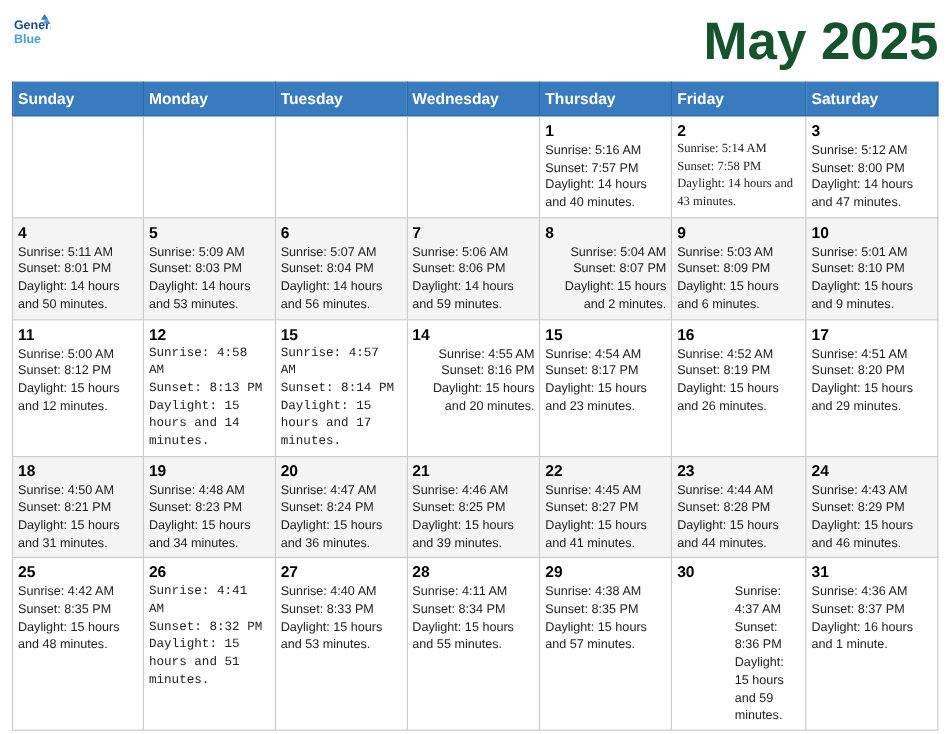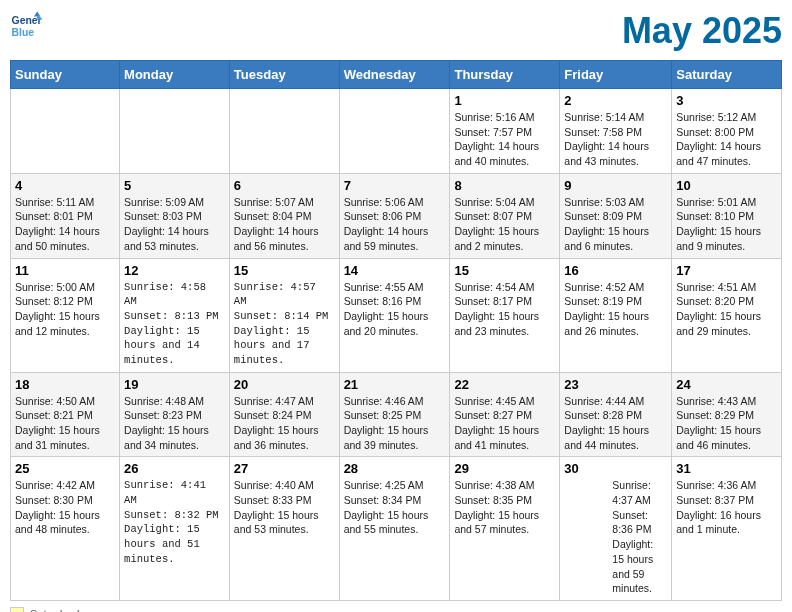--- a/index.html
+++ b/index.html
@@ -22,23 +22,23 @@
       gap: 4px;
     }
     .logo-icon {
       width: 32px;
       height: 32px;
     }
     .title-area {
       text-align: right;
     }
     .main-title {
-      font-size: 36px;
+      font-size: 44px;
       font-weight: bold;
-      color: #0369a1;
+      color: #14532d;
     }
     .subtitle {
       font-size: 16px;
       color: #555;
     }
     table {
       width: 100%;
       border-collapse: collapse;
       font-size: 11px;
       padding-left: 30px;
@@ -133,21 +133,21 @@
         <td class="empty-cell"></td>
         <td class="empty-cell"></td>
         <td>
           <div class="date-num">1</div>
           <div class="cell-text" style="white-space: pre-line;">Sunrise: 5:16 AM
 Sunset: 7:57 PM
 Daylight: 14 hours and 40 minutes.</div>
         </td>
         <td>
           <div class="date-num">2</div>
-          <div class="cell-text" style="white-space: pre-line;">Sunrise: 5:14 AM
+          <div class="cell-text" style="white-space: pre-line; font-family: Liberation Serif, serif;">Sunrise: 5:14 AM
 Sunset: 7:58 PM
 Daylight: 14 hours and 43 minutes.</div>
         </td>
         <td>
           <div class="date-num">3</div>
           <div class="cell-text" style="white-space: pre-line;">Sunrise: 5:12 AM
 Sunset: 8:00 PM
 Daylight: 14 hours and 47 minutes.</div>
         </td>
       </tr>
@@ -171,21 +171,21 @@
 Daylight: 14 hours and 56 minutes.</div>
         </td>
         <td>
           <div class="date-num">7</div>
           <div class="cell-text" style="white-space: pre-line;">Sunrise: 5:06 AM
 Sunset: 8:06 PM
 Daylight: 14 hours and 59 minutes.</div>
         </td>
         <td>
           <div class="date-num">8</div>
-          <div class="cell-text" style="white-space: pre-line;">Sunrise: 5:04 AM
+          <div class="cell-text" style="white-space: pre-line; text-align: right;">Sunrise: 5:04 AM
 Sunset: 8:07 PM
 Daylight: 15 hours and 2 minutes.</div>
         </td>
         <td>
           <div class="date-num">9</div>
           <div class="cell-text" style="white-space: pre-line;">Sunrise: 5:03 AM
 Sunset: 8:09 PM
 Daylight: 15 hours and 6 minutes.</div>
         </td>
         <td>
@@ -209,21 +209,21 @@
 Daylight: 15 hours and 14 minutes.</div>
         </td>
         <td>
           <div class="date-num">15</div>
           <div class="cell-text" style="white-space: pre-line; font-family: Liberation Mono, monospace;">Sunrise: 4:57 AM
 Sunset: 8:14 PM
 Daylight: 15 hours and 17 minutes.</div>
         </td>
         <td>
           <div class="date-num">14</div>
-          <div class="cell-text" style="white-space: pre-line;">Sunrise: 4:55 AM
+          <div class="cell-text" style="white-space: pre-line; text-align: right;">Sunrise: 4:55 AM
 Sunset: 8:16 PM
 Daylight: 15 hours and 20 minutes.</div>
         </td>
         <td>
           <div class="date-num">15</div>
           <div class="cell-text" style="white-space: pre-line;">Sunrise: 4:54 AM
 Sunset: 8:17 PM
 Daylight: 15 hours and 23 minutes.</div>
         </td>
         <td>
@@ -280,38 +280,38 @@
           <div class="date-num">24</div>
           <div class="cell-text" style="white-space: pre-line;">Sunrise: 4:43 AM
 Sunset: 8:29 PM
 Daylight: 15 hours and 46 minutes.</div>
         </td>
       </tr>
       <tr>
         <td>
           <div class="date-num">25</div>
           <div class="cell-text" style="white-space: pre-line;">Sunrise: 4:42 AM
-Sunset: 8:30 PM
+Sunset: 8:35 PM
 Daylight: 15 hours and 48 minutes.</div>
         </td>
         <td>
           <div class="date-num">26</div>
           <div class="cell-text" style="white-space: pre-line; font-family: Liberation Mono, monospace;">Sunrise: 4:41 AM
 Sunset: 8:32 PM
 Daylight: 15 hours and 51 minutes.</div>
         </td>
         <td>
           <div class="date-num">27</div>
           <div class="cell-text" style="white-space: pre-line;">Sunrise: 4:40 AM
 Sunset: 8:33 PM
 Daylight: 15 hours and 53 minutes.</div>
         </td>
         <td>
           <div class="date-num">28</div>
-          <div class="cell-text" style="white-space: pre-line;">Sunrise: 4:25 AM
+          <div class="cell-text" style="white-space: pre-line;">Sunrise: 4:11 AM
 Sunset: 8:34 PM
 Daylight: 15 hours and 55 minutes.</div>
         </td>
         <td>
           <div class="date-num">29</div>
           <div class="cell-text" style="white-space: pre-line;">Sunrise: 4:38 AM
 Sunset: 8:35 PM
 Daylight: 15 hours and 57 minutes.</div>
         </td>
         <td>

